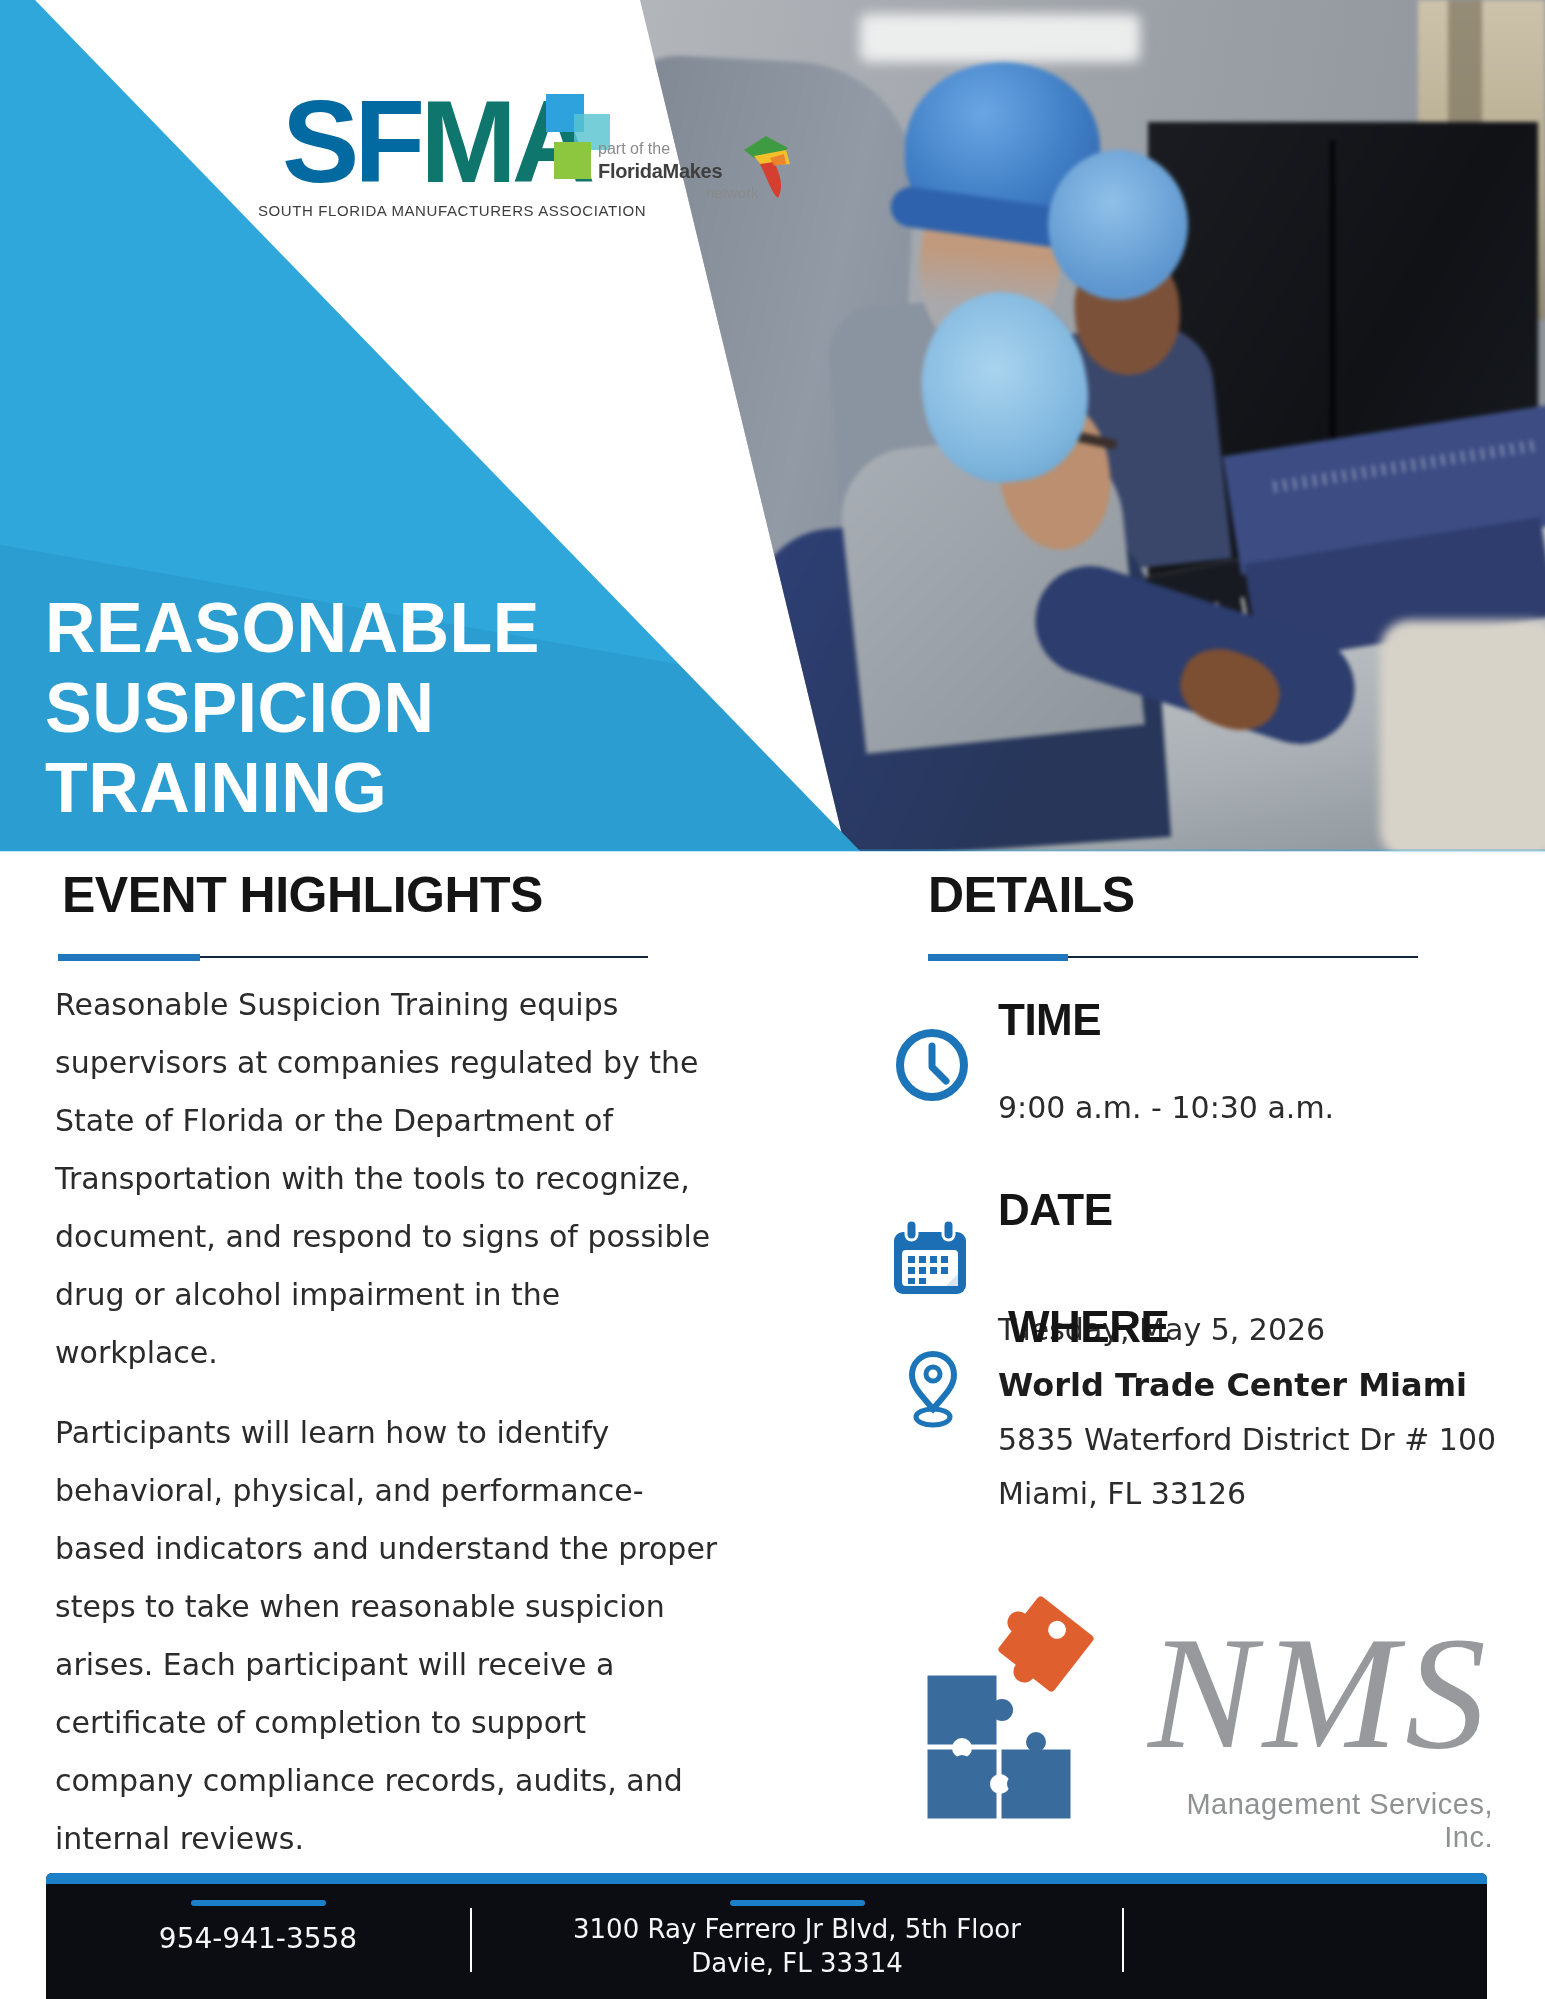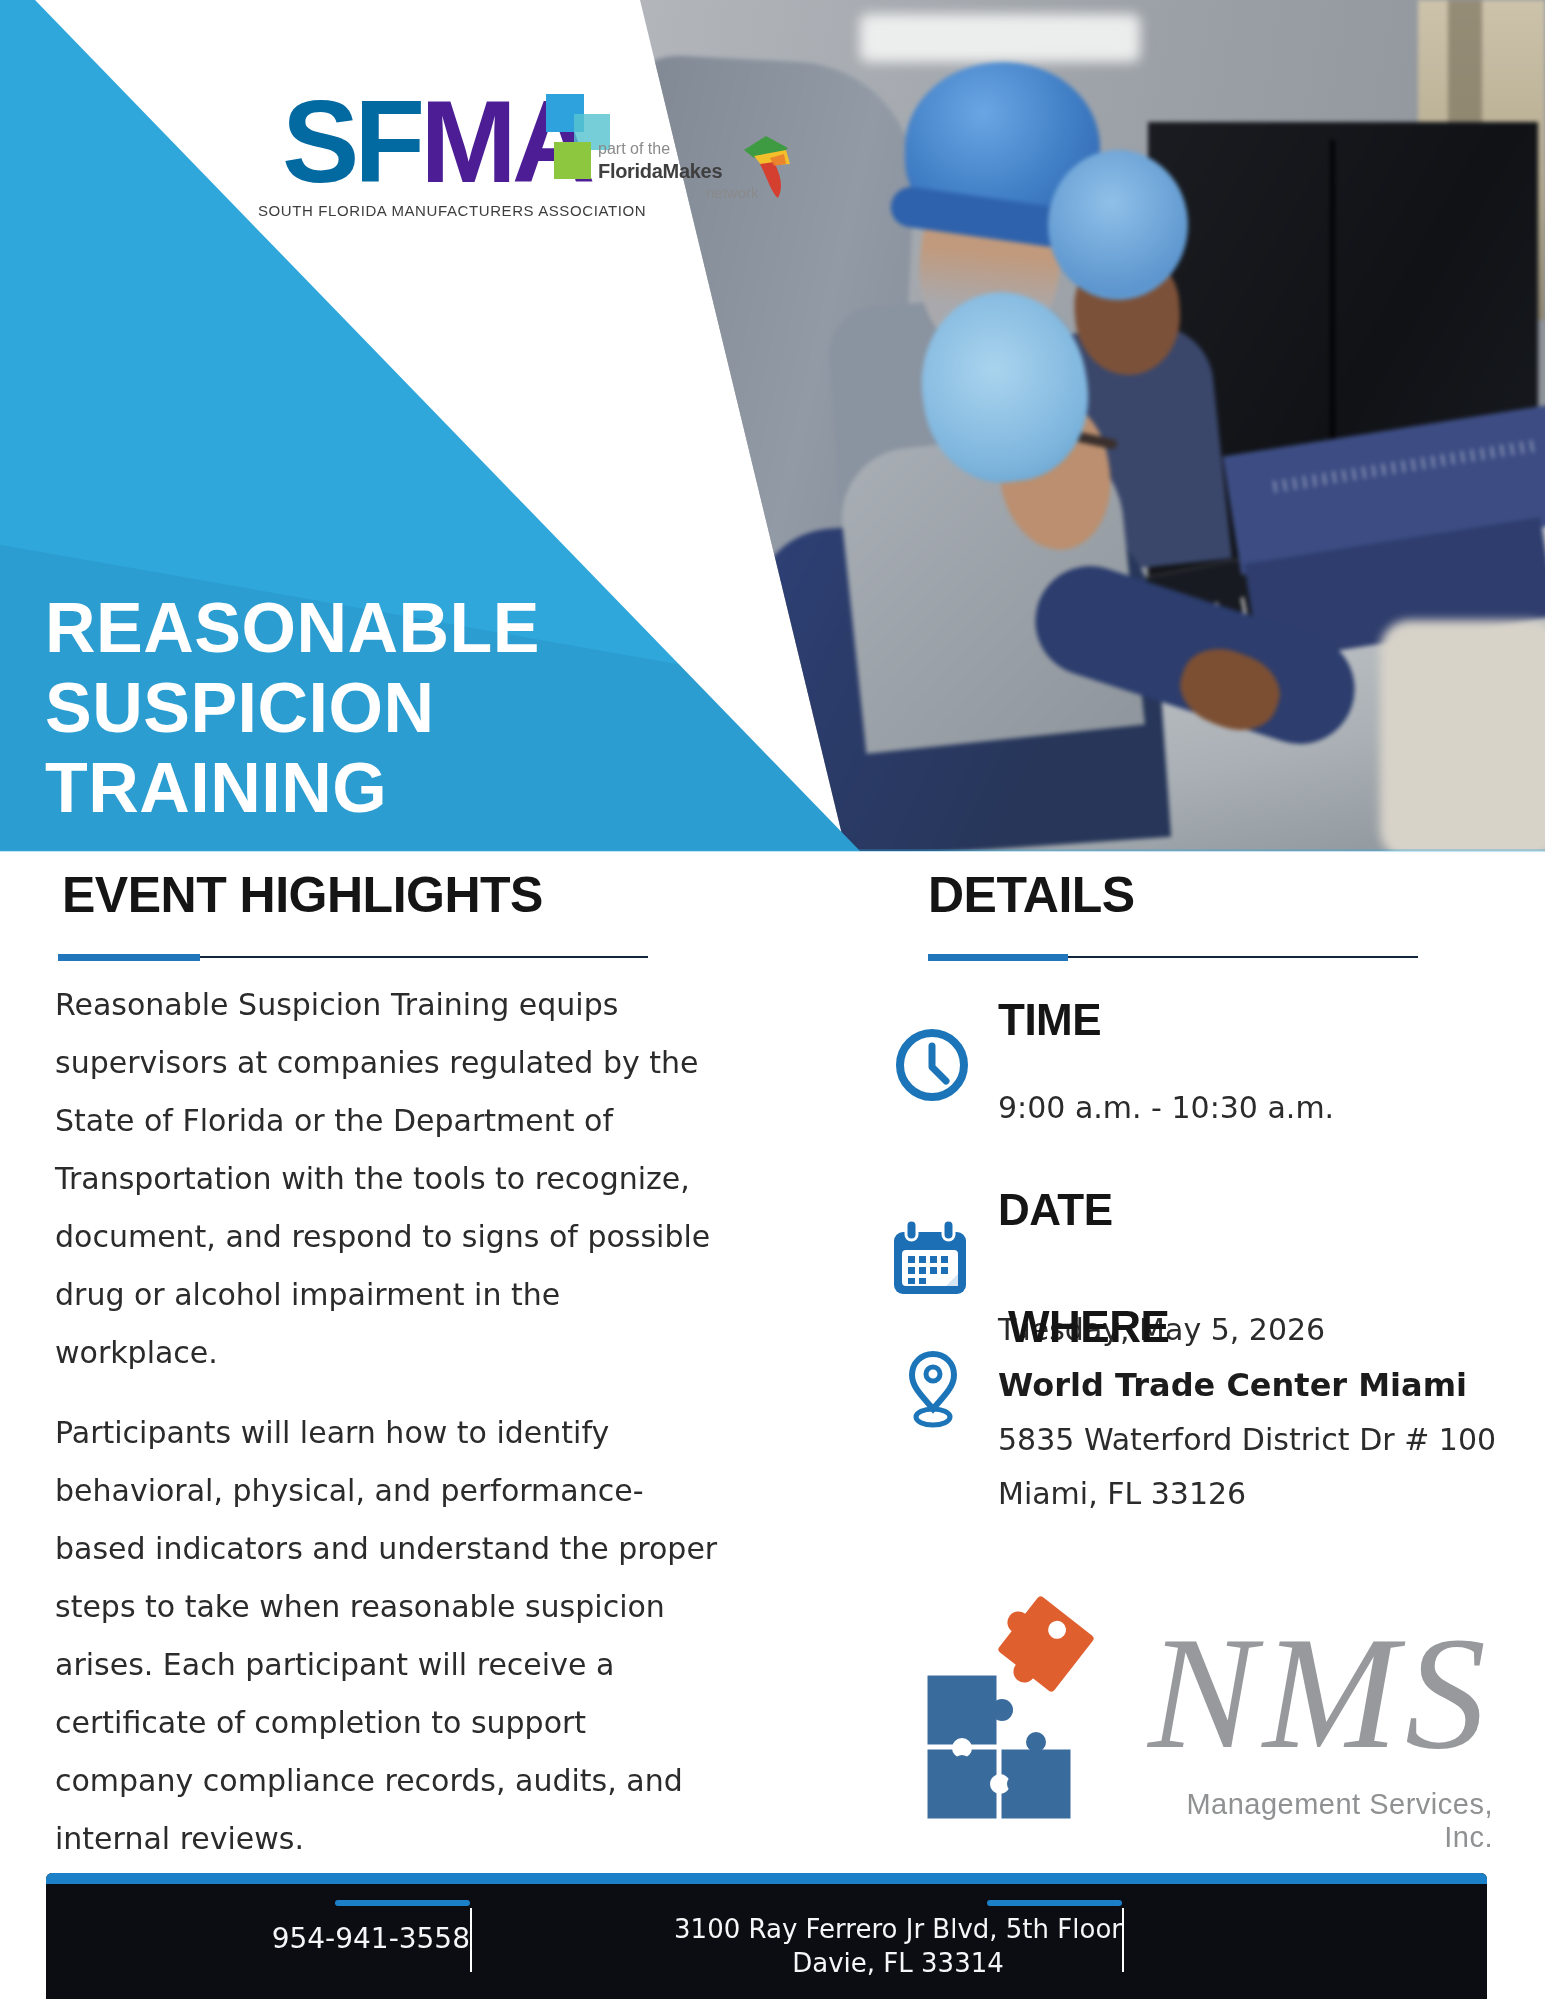--- a/index.html
+++ b/index.html
@@ -52,21 +52,21 @@
   .blue-triangle::after{
     content:"";position:absolute;inset:0;
     clip-path:polygon(0 64%,100% 96%,100% 100%,0 100%);
     background:rgba(8,48,86,0.08);
   }
   .header-bottom-line{position:absolute;left:0;top:849px;width:1545px;height:3px;background:rgba(47,167,219,.30);}
   
   .logo-block{position:absolute;left:258px;top:84px;width:560px;height:150px;}
   .sfma-word{position:absolute;left:24px;top:0;font-family:"Liberation Sans",sans-serif;font-weight:700;font-size:116px;letter-spacing:-5px;line-height:1;}
   .sfma-sf{color:#0369a1;}
-  .sfma-ma{color:#4c1d95;}
+  .sfma-ma{color:#0f766e;}
   .sq{position:absolute;}
   .sq-blue{left:288px;top:10px;width:38px;height:38px;background:#2da2dc;}
   .sq-teal{left:316px;top:30px;width:36px;height:36px;background:#57c3cf;opacity:.82;}
   .sq-green{left:296px;top:58px;width:37px;height:37px;background:#8dc63f;}
   .sfma-subtitle{position:absolute;left:0;top:118px;width:360px;font-family:"Liberation Sans",sans-serif;font-size:15px;letter-spacing:.6px;color:#3d3d3d;white-space:nowrap;}
   .fm-block{position:absolute;left:598px;top:134px;width:200px;height:80px;font-family:"Liberation Sans",sans-serif;}
   .fm-pre{position:absolute;left:0;top:6px;font-size:16px;color:#8a8a8a;}
   .fm-name{position:absolute;left:0;top:26px;font-size:20px;font-weight:700;color:#3f3f3f;letter-spacing:-.3px;}
   .fm-post{position:absolute;left:108px;top:50px;font-size:15px;color:#8a8a8a;}
   .fm-icon{position:absolute;left:142px;top:0;}
@@ -124,21 +124,21 @@
     color:#97999c;letter-spacing:7px;display:block;font-style:italic;
   }
   .nms-tagline{display:block;margin-top:2px;font-family:"Liberation Sans",sans-serif;font-size:29px;color:#8f9193;letter-spacing:.5px;}
   
   .footer-bar{
     position:absolute;left:46px;top:1873px;width:1441px;height:126px;
     background:#0b0d12;border-radius:6px 6px 0 0;overflow:hidden;
   }
   .footer-strip{position:absolute;left:0;top:0;width:100%;height:11px;background:#1b80c8;}
   .footer-row{position:absolute;left:0;top:11px;width:100%;height:115px;display:flex;align-items:stretch;}
-  .footer-cell{display:flex;flex-direction:column;align-items:flex-end;}
+  .footer-cell{display:flex;flex-direction:column;align-items:center;}
   .cell-phone{width:424px;}
   .cell-address{width:650px;}
   .cell-email{flex:1;}
   .footer-dash{width:135px;height:6px;border-radius:3px;background:#1b80c8;margin-top:16px;}
   .footer-text{color:#f4f6f8;font-size:28px;margin-top:16px;text-align:center;}
   .footer-text.two-line{font-size:26px;line-height:34px;margin-top:6px;white-space:pre-line;}
   .footer-sep{width:2px;height:64px;background:#ffffff;margin-top:24px;}
 </style>
 </head>
 <body>

